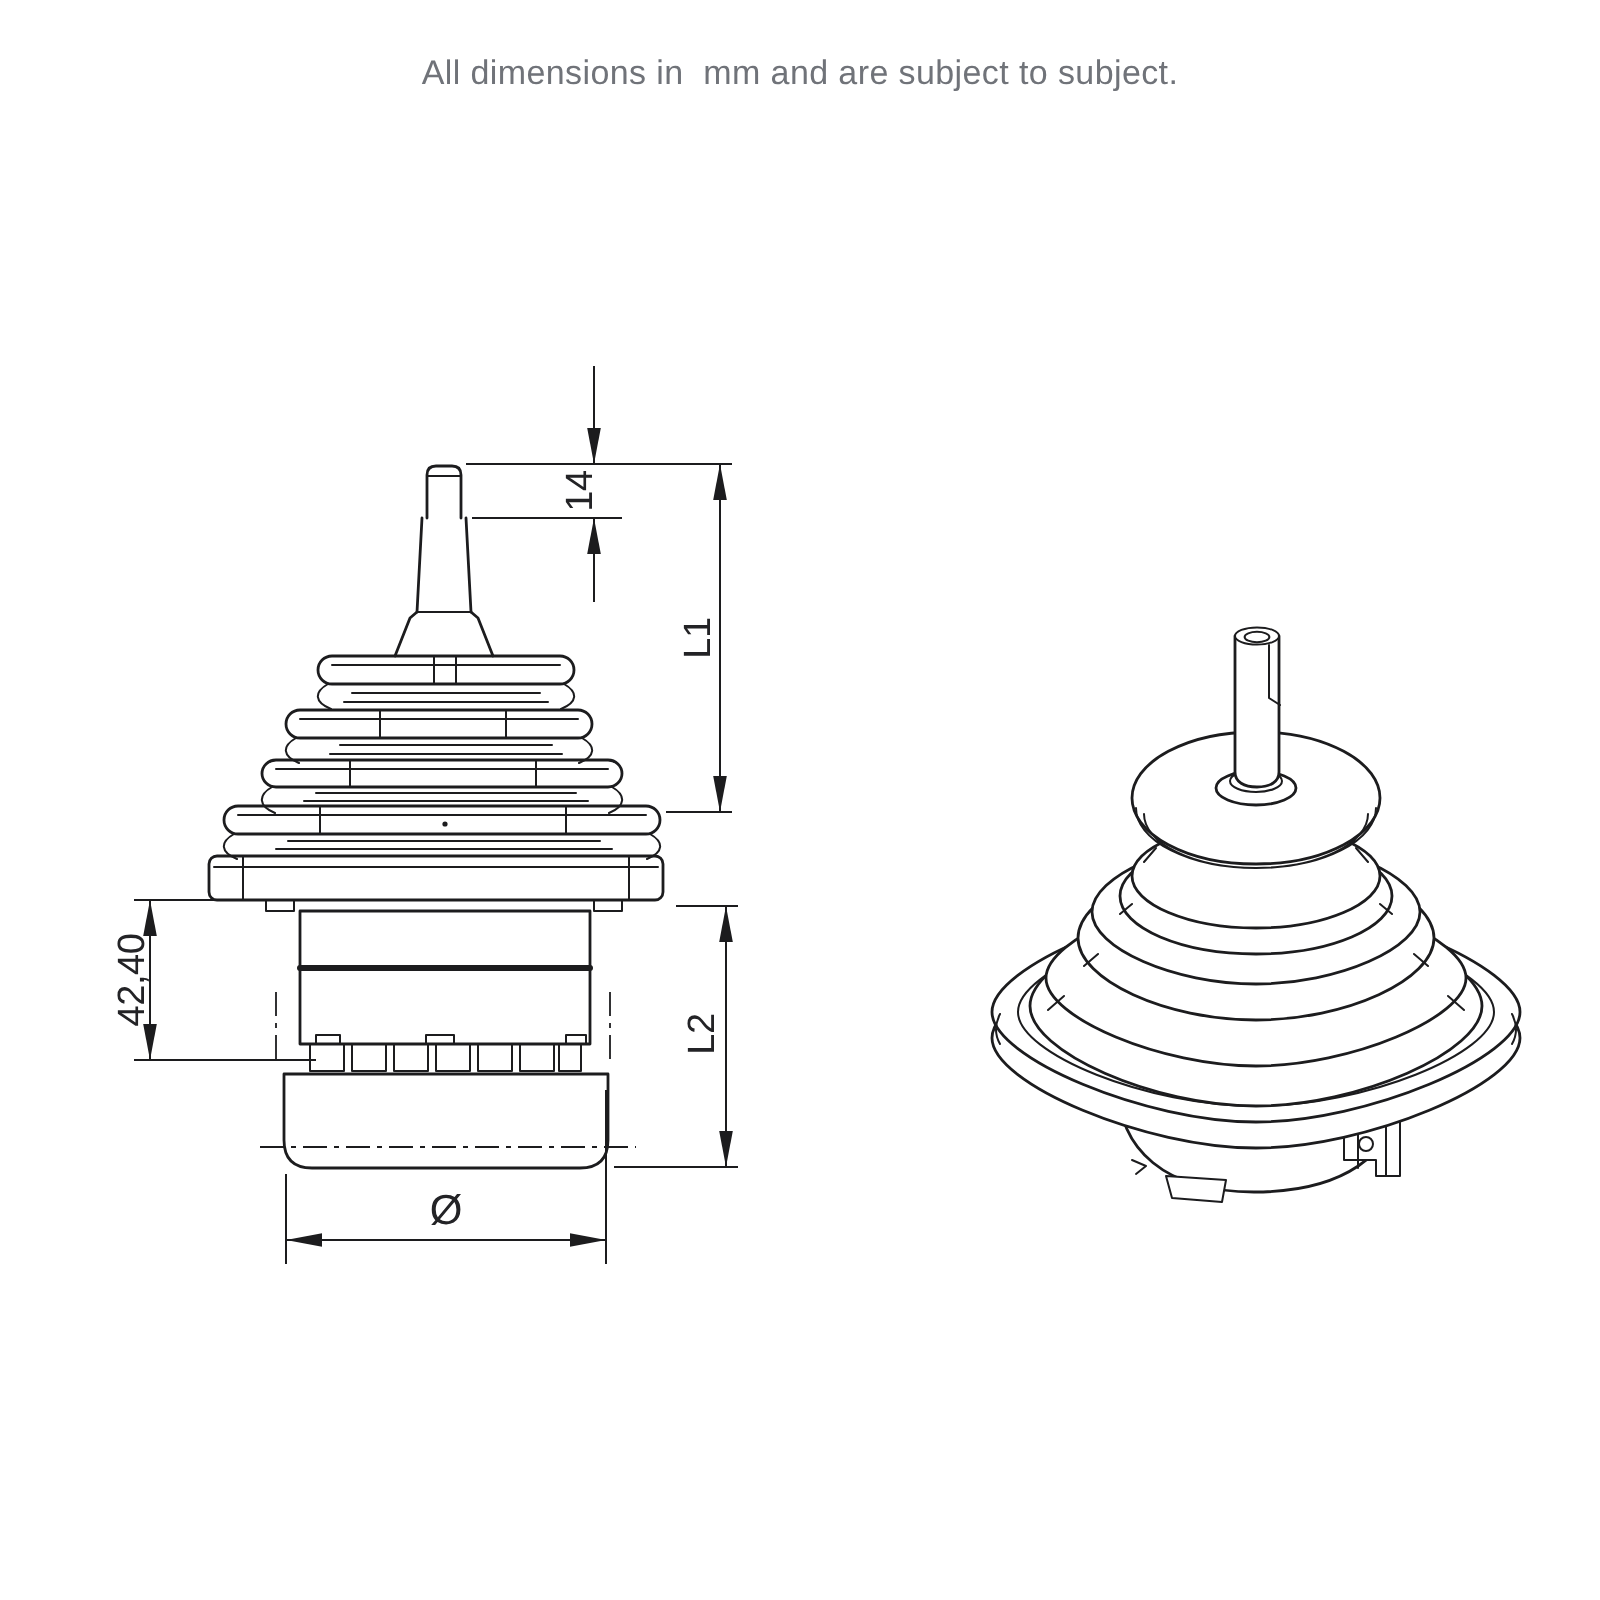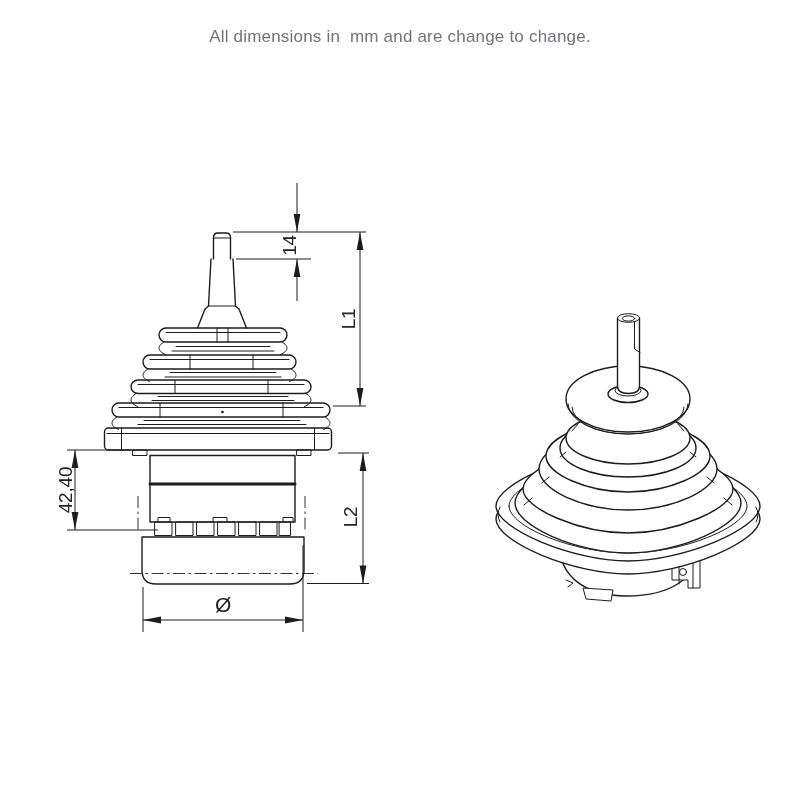--- a/index.html
+++ b/index.html
@@ -17,21 +17,21 @@
   .thick { stroke-width:3; }       
   .dim { fill:none; stroke:var(--line); stroke-width:1; stroke-linecap:butt; }
   .ah  { fill:var(--line); stroke:none; }   
   .cl  { fill:none; stroke:var(--line); stroke-width:.9; stroke-dasharray:12 3.5 2.5 3.5; }
   .dimtext { fill:var(--dim_text); font-size:19px; text-anchor:middle; letter-spacing:-.2px; }
   .dia { font-size:21px; }
 </style>
 </head>
 <body>
 
-<div class="note">All dimensions in  mm and are change to change.</div>
+<div class="note">All dimensions in  mm and are subject to subject.</div>
 
 <svg class="drawing" width="800" height="800" viewBox="0 0 800 800">
 
   <g>
 
     <g>
       <path class="s" d="M213.5,259 V237.5 Q213.5,233 218,233 H226 Q230.5,233 230.5,237.5 V259"></path>
       <path class="s t" d="M214,238 H230"></path>
       <path class="s" d="M211,259 L208.5,306 M233,259 L235.5,306"></path>
       <path class="s t" d="M208.5,306 H235.5"></path>

